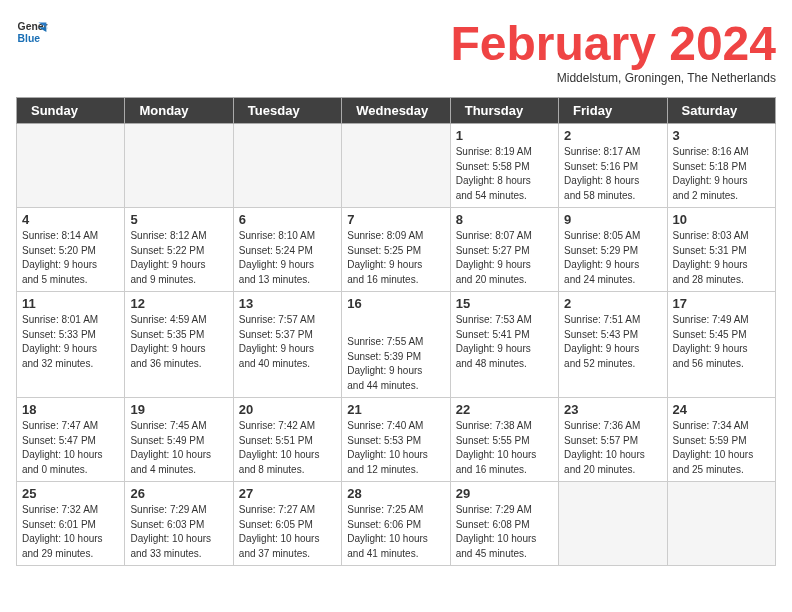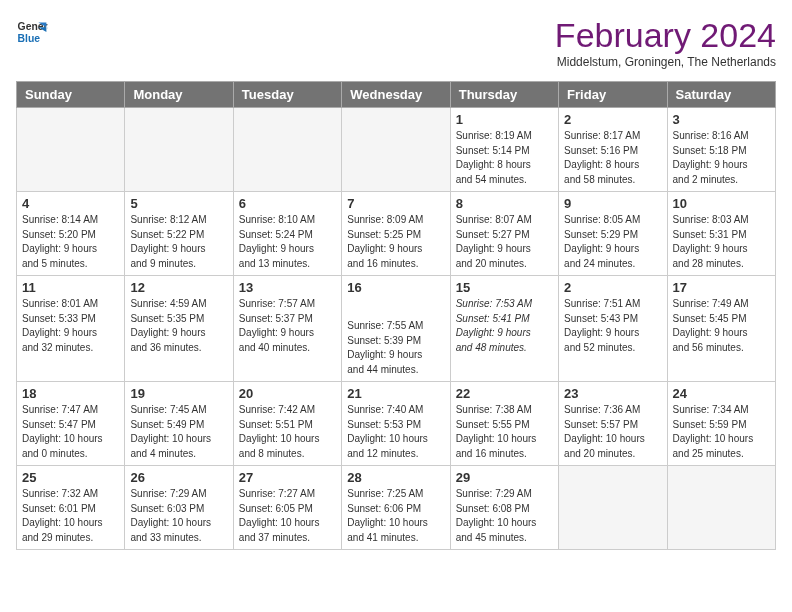--- a/index.html
+++ b/index.html
@@ -22,38 +22,38 @@
       gap: 4px;
     }
     .logo-icon {
       width: 32px;
       height: 32px;
     }
     .title-section {
       text-align: right;
     }
     .calendar-title {
-      font-size: 34px;
-      font-weight: normal;
-      color: #701a75;
+      font-size: 48px;
+      font-weight: bold;
+      color: #ef4444;
     }
     .calendar-subtitle {
       font-size: 12px;
       color: #333;
     }
     table {
       width: 100%;
       border-collapse: collapse;
       table-layout: fixed;
     }
     thead tr th {
-      background-color: #737373;
+      background-color: #404040;
       color: white;
       text-align: left;
-      padding: 5px 8px;
+      padding: 5px 14px;
       font-size: 13px;
       font-weight: bold;
       border: 1px solid #aaa;
     }
     td {
       border: 1px solid #ccc;
       vertical-align: top;
       padding: 4px 5px;
       font-size: 10.5px;
       color: #333;
@@ -108,21 +108,21 @@
   </thead>
   <tbody id="calendar-body">
   <tr>
         <td class="empty"></td>
         <td class="empty"></td>
         <td class="empty"></td>
         <td class="empty"></td>
         <td>
           <span class="day-number">1</span>
           <div class="day-info" style="white-space: pre-line;">Sunrise: 8:19 AM
-Sunset: 5:14 PM
+Sunset: 5:58 PM
 Daylight: 8 hours
 and 54 minutes.</div>
         </td>
         <td>
           <span class="day-number">2</span>
           <div class="day-info" style="white-space: pre-line;">Sunrise: 8:17 AM
 Sunset: 5:16 PM
 Daylight: 8 hours
 and 58 minutes.</div>
         </td>
@@ -209,21 +209,21 @@
         </td>
         <td>
           <span class="day-number">16</span>
           <div class="day-info" style="white-space: pre-line; margin-top: 24px;">Sunrise: 7:55 AM
 Sunset: 5:39 PM
 Daylight: 9 hours
 and 44 minutes.</div>
         </td>
         <td>
           <span class="day-number">15</span>
-          <div class="day-info" style="white-space: pre-line; font-style: italic;">Sunrise: 7:53 AM
+          <div class="day-info" style="white-space: pre-line;">Sunrise: 7:53 AM
 Sunset: 5:41 PM
 Daylight: 9 hours
 and 48 minutes.</div>
         </td>
         <td>
           <span class="day-number">2</span>
           <div class="day-info" style="white-space: pre-line;">Sunrise: 7:51 AM
 Sunset: 5:43 PM
 Daylight: 9 hours
 and 52 minutes.</div>

